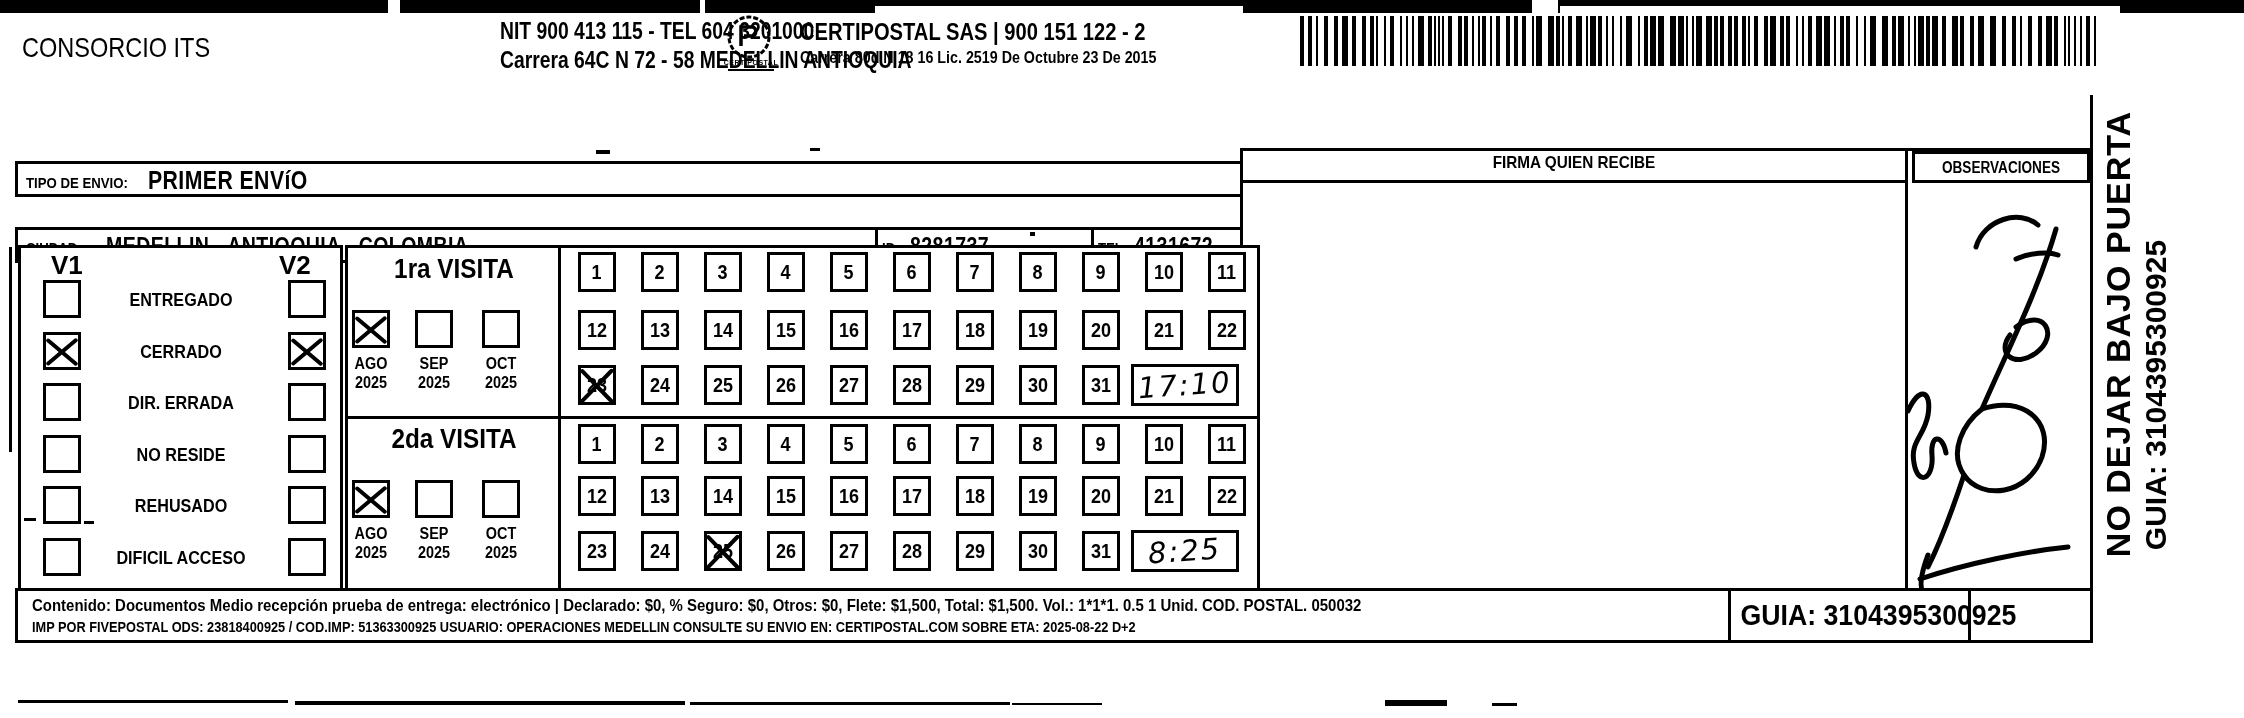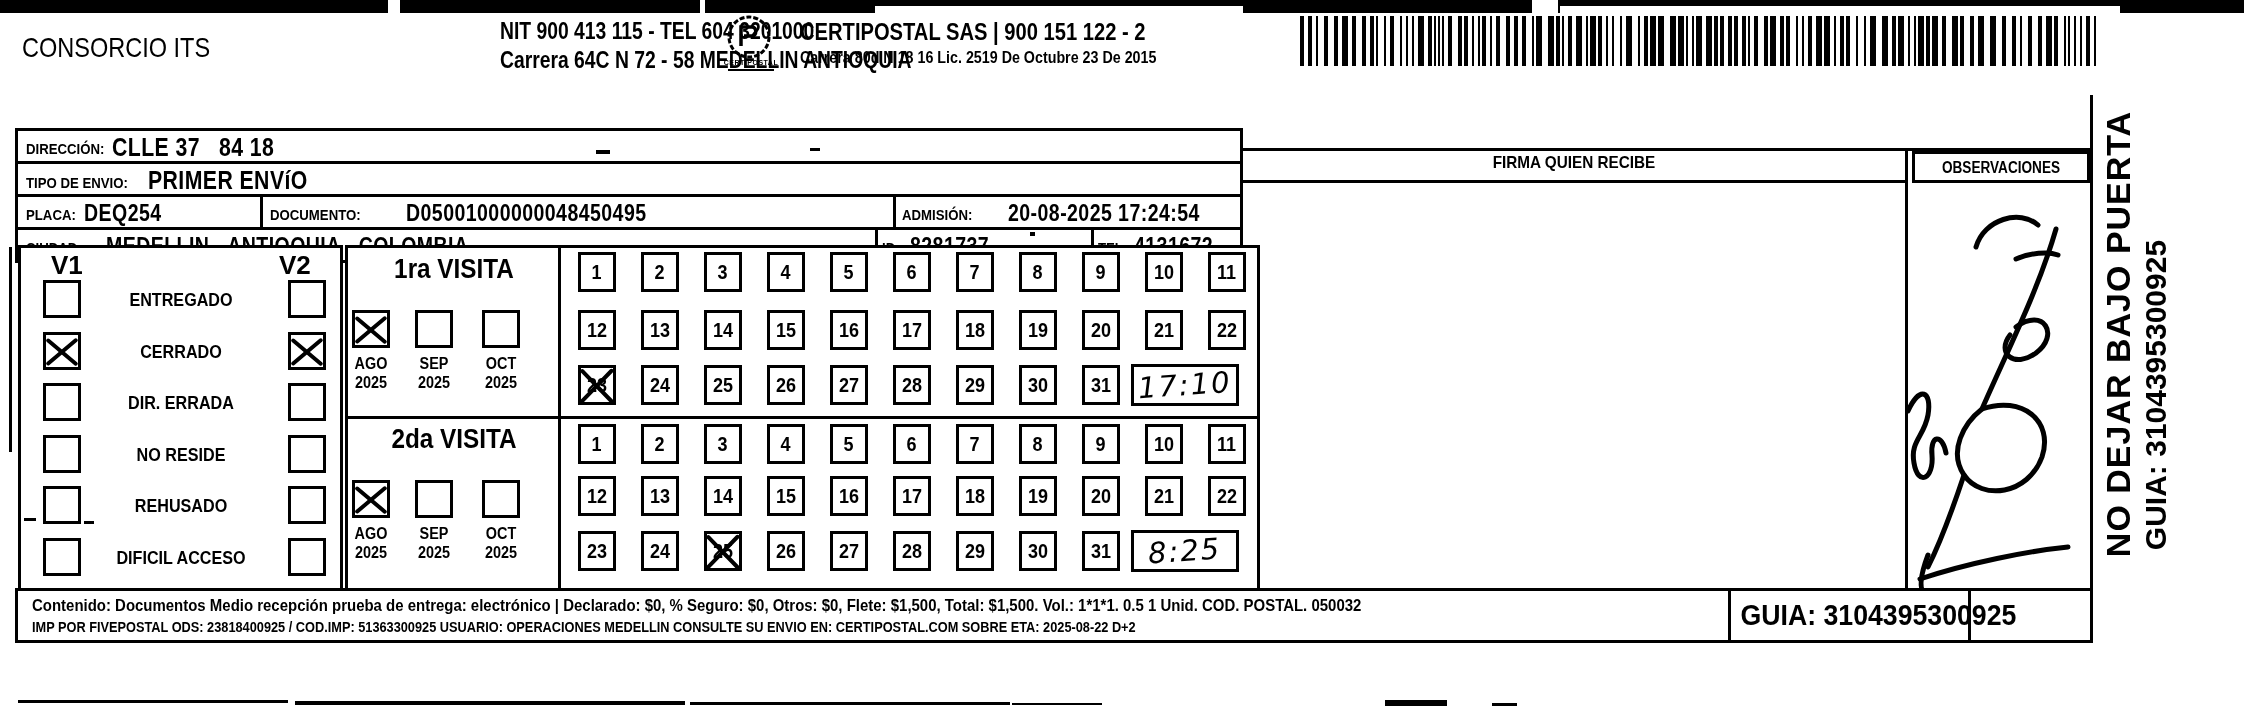--- a/index.html
+++ b/index.html
@@ -167,40 +167,26 @@
       <div class="bar" style="width: 4px; margin-right: 6px;"></div>
       <div class="bar" style="width: 2px; margin-right: 2px;"></div>
       <div class="bar" style="width: 2px; margin-right: 4px;"></div>
       <div class="bar" style="width: 2px; margin-right: 4px;"></div>
       <div class="bar" style="width: 2px; margin-right: 4px;"></div>
       <div class="bar" style="width: 4px; margin-right: 4px;"></div>
       <div class="bar" style="width: 2px; margin-right: 6px;"></div>
     </div>
 
 
-  <div class="box" style="left:15px;top:128px;width:1228px;height:36px;">
-    <span class="lab" style="left:8px;top:9px;">DIRECCIÓN:</span>
-    <span class="val" style="left:94px;top:2px;white-space:pre;">CLLE 37   84 18</span>
-  </div>
 
   <div class="box" style="left:15px;top:161px;width:1228px;height:36px;padding-left:38px;">
     <span class="lab" style="left:8px;top:10px;">TIPO DE ENVIO:</span>
     <span class="val" style="left:130px;top:2px;">PRIMER ENVíO</span>
   </div>
 
-  <div class="box" style="left:15px;top:194px;width:1228px;height:36px;">
-    <span class="lab" style="left:8px;top:9px;">PLACA:</span>
-    <span class="val sm" style="left:66px;top:3px;">DEQ254</span>
-    <div class="vline" style="left:242px;top:0;height:30px;"></div>
-    <span class="lab" style="left:252px;top:9px;">DOCUMENTO:</span>
-    <span class="val sm" style="left:388px;top:3px;">D05001000000048450495</span>
-    <div class="vline" style="left:875px;top:0;height:30px;"></div>
-    <span class="lab" style="left:884px;top:9px;">ADMISIÓN:</span>
-    <span class="val sm" style="left:990px;top:3px;">20-08-2025 17:24:54</span>
-  </div>
 
   <div class="box" style="left:15px;top:227px;width:1228px;height:36px;">
     <span class="lab" style="left:8px;top:9px;">CIUDAD:</span>
     <span class="val sm" style="left:88px;top:3px;">MEDELLIN - ANTIOQUIA - COLOMBIA</span>
     <div class="vline" style="left:857px;top:0;height:30px;"></div>
     <span class="lab" style="left:864px;top:9px;">ID:</span>
     <span class="val sm" style="left:892px;top:3px;">8281737</span>
     <div class="vline" style="left:1073px;top:0;height:30px;"></div>
     <span class="lab" style="left:1080px;top:9px;">TEL:</span>
     <span class="val sm" style="left:1116px;top:3px;">4131672</span>

